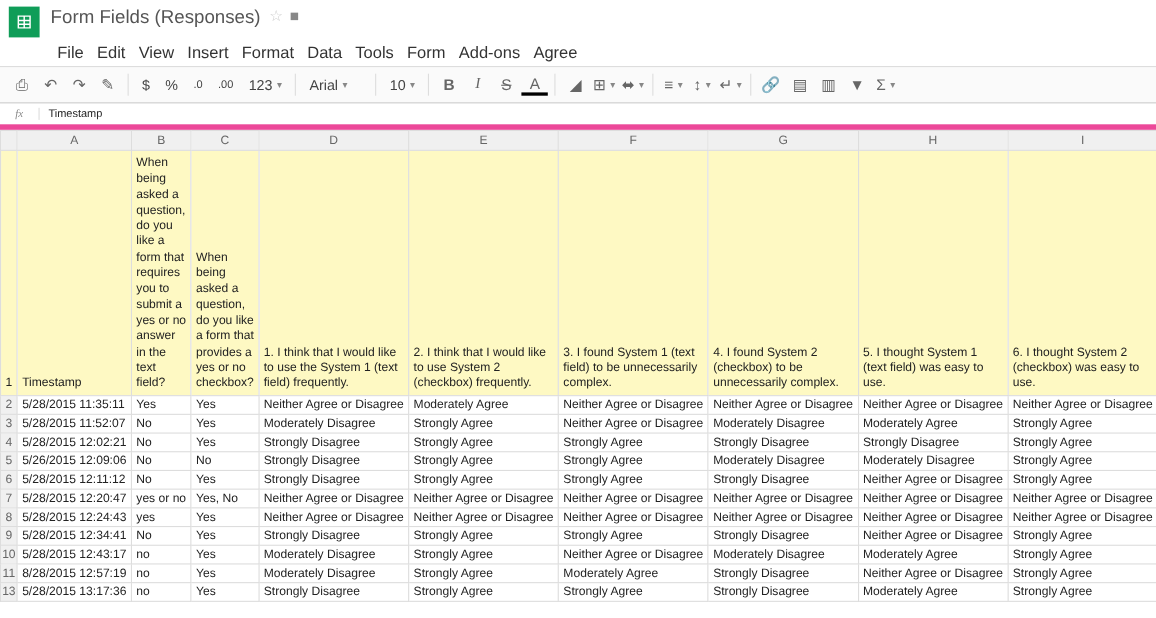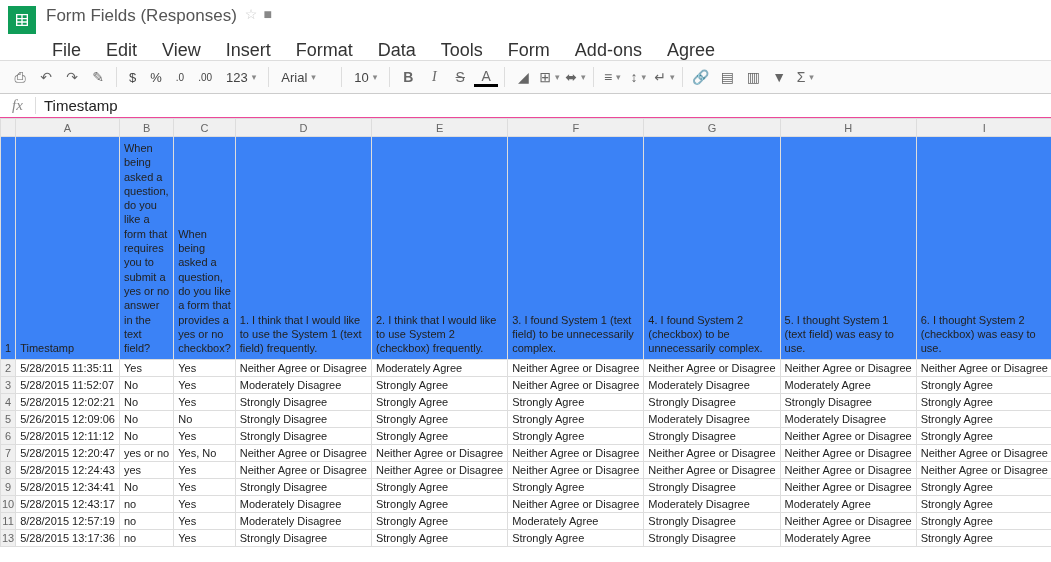--- a/index.html
+++ b/index.html
@@ -3,37 +3,37 @@
 <meta charset="utf-8">
 <style>
 *{box-sizing:border-box;margin:0;padding:0}
 body{font-family:Arial,sans-serif;font-size:13px;color:#333;background:#fff;overflow:hidden;width:1051px;height:562px}
 .titlebar{display:flex;padding:6px 8px;height:38px}
 .logo{width:28px;height:28px;background:#0f9d58;display:flex;align-items:center;justify-content:center;margin-right:10px}
 .logo svg{fill:#fff}
 .doc-title{font-size:17px;color:#555;margin-right:8px}
 .star{color:#ccc;font-size:14px;margin-right:6px;cursor:pointer}
 .folder{color:#888;font-size:14px;cursor:pointer}
-.menubar{display:flex;padding:0 8px 4px 46px;gap:13px;font-size:18px;color:#333;height:22px}
+.menubar{display:flex;padding:0 8px 4px 46px;gap:0;font-size:15px;color:#333;height:22px}
 .menubar span{padding:2px 6px;cursor:pointer}
 .toolbar{display:flex;align-items:center;padding:4px 8px;border-top:1px solid #ddd;border-bottom:1px solid #ccc;height:34px;gap:2px;background:#fafafa}
 .tb{width:24px;height:24px;display:flex;align-items:center;justify-content:center;color:#666;cursor:pointer;font-size:14px}
 .tbsep{width:1px;height:20px;background:#ddd;margin:0 4px}
 .tbtxt{padding:0 6px;font-size:13px;color:#444;cursor:pointer;display:flex;align-items:center;height:24px}
 .dropdown::after{content:"▾";font-size:9px;margin-left:4px;color:#888}
-.fxbar{display:flex;align-items:center;border-bottom:1px solid #ec4899;height:24px;font-size:15px}
+.fxbar{display:flex;align-items:center;border-bottom:5px solid #ec4899;height:24px;font-size:10px}
 .fxlabel{width:36px;text-align:center;font-style:italic;color:#888;border-right:1px solid #ddd;font-family:serif}
 .fxval{padding:0 8px;color:#222}
 .grid{position:relative;overflow:auto;height:calc(562px - 38px - 22px - 34px - 24px)}
 table{border-collapse:collapse;table-layout:fixed}
 th,td{border:1px solid #ddd;font-size:11px;overflow:hidden;white-space:nowrap;text-overflow:clip}
 .colhdr{background:#f0f0f0;color:#666;text-align:center;font-weight:normal;height:18px;font-size:11px}
 .rowhdr{background:#f0f0f0;color:#666;text-align:center;font-weight:normal;width:30px;font-size:11px}
 .corner{background:#f0f0f0;width:30px}
-thead .hrow th{background:#3b82f6;vertical-align:bottom;padding:4px;white-space:normal;text-align:left;color:#222;font-weight:normal;height:72px;line-height:1.3}
+thead .hrow th{background:#fef9c3;vertical-align:bottom;padding:4px;white-space:normal;text-align:left;color:#222;font-weight:normal;height:72px;line-height:1.3}
 tbody td{height:17px;padding:0 4px;color:#222;text-align:left}
 tbody td.ts{text-align:left}
 .colA{width:115px}.colB{width:115px}.colC{width:115px}.colD{width:115px}.colE{width:115px}.colF{width:115px}.colG{width:115px}.colH{width:115px}.colI{width:115px}
 </style>
 </head>
 <body>
 
 <div class="titlebar">
   <div class="logo">
     <svg width="16" height="16" viewBox="0 0 24 24">

